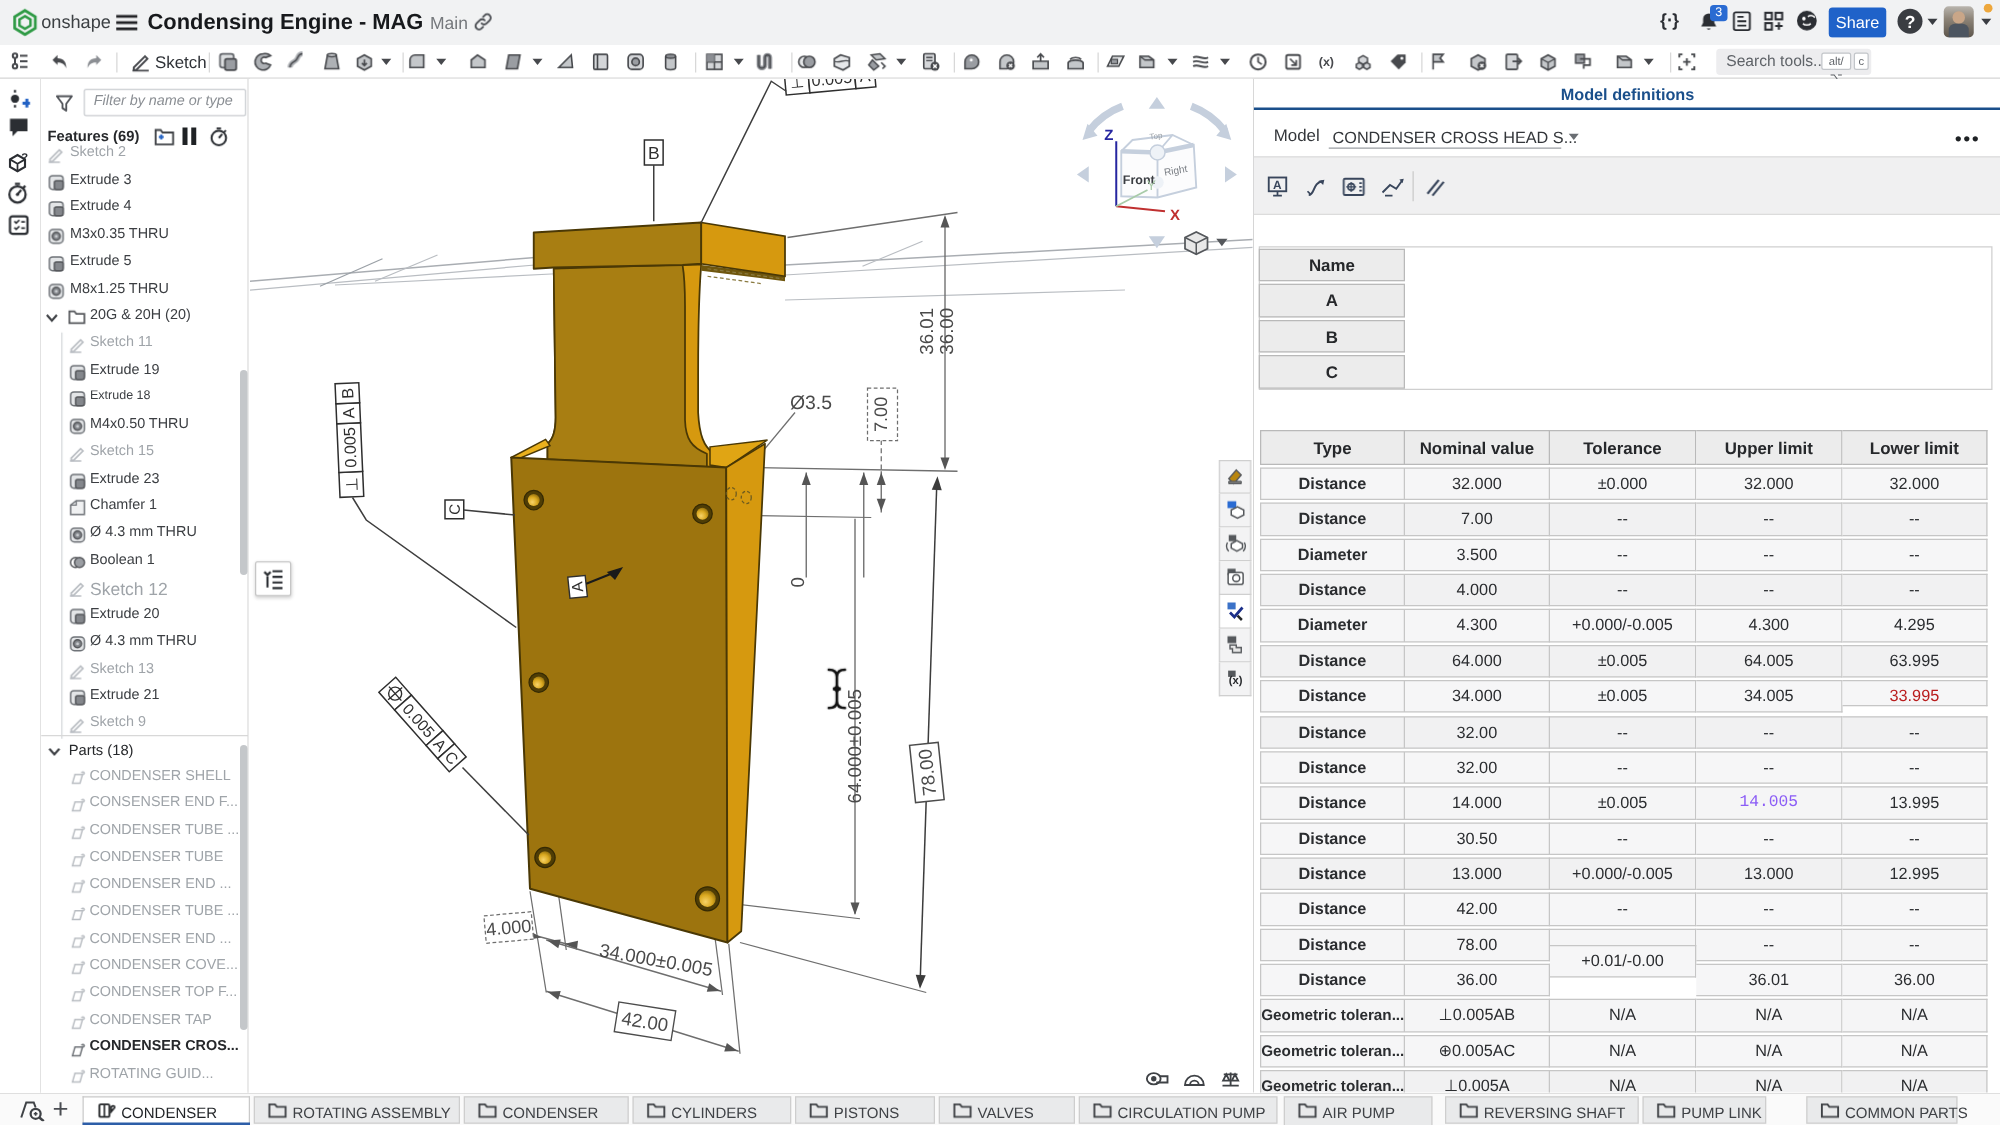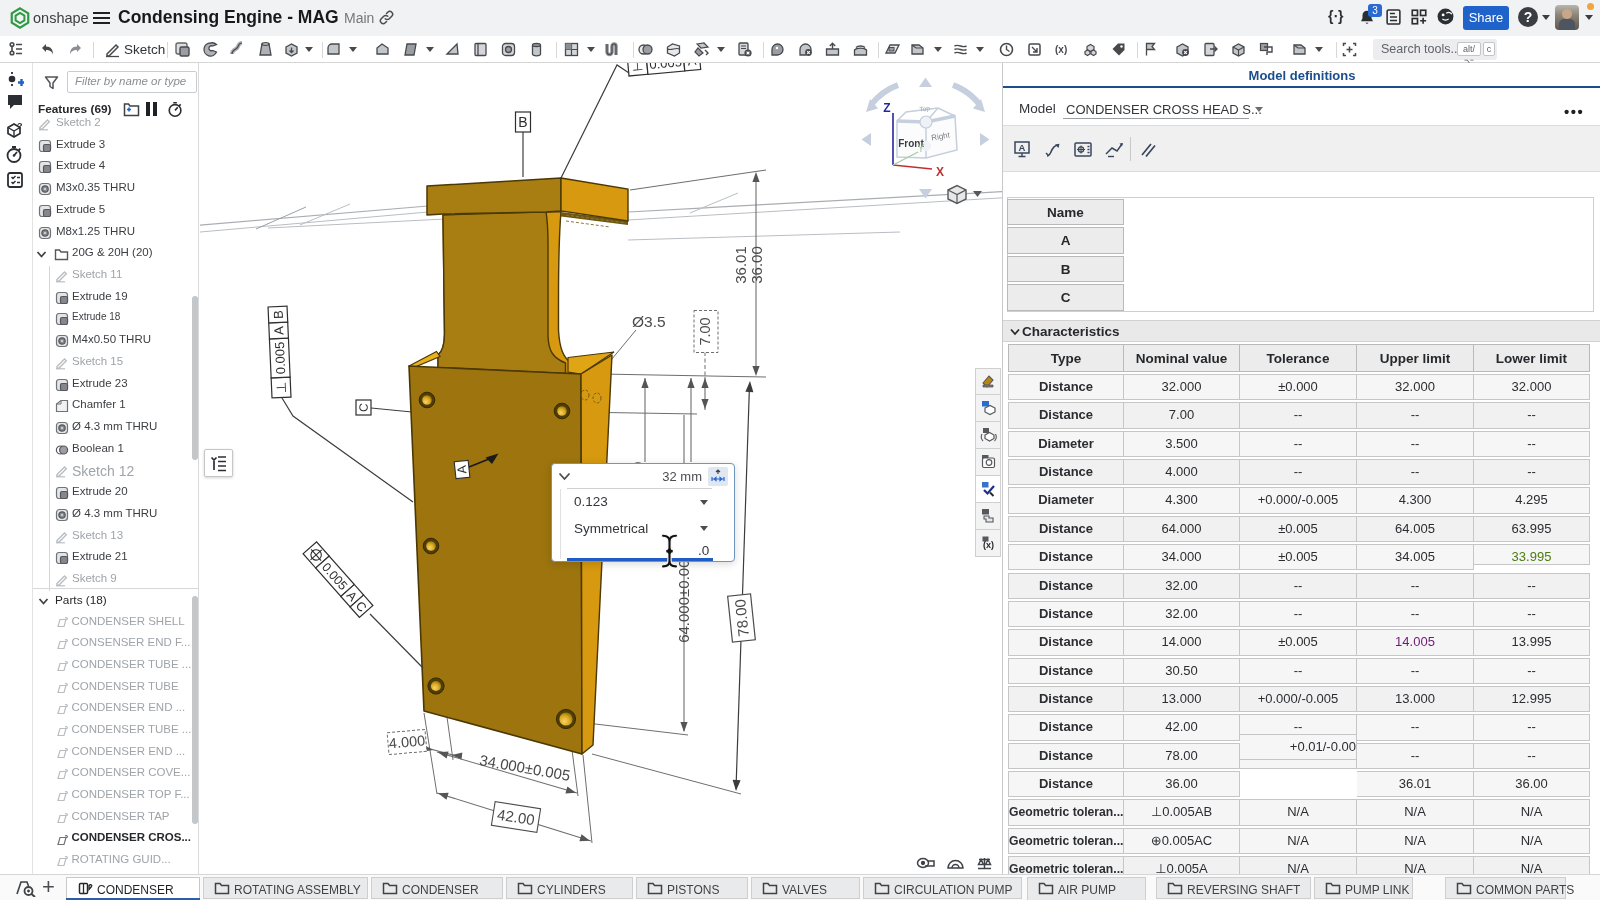--- a/index.html
+++ b/index.html
@@ -720,40 +720,20 @@
           <rect x="2" y="2" width="7" height="5.5" fill="#55585c"></rect>
           <path d="M4 9h5v2h4v4H6v-3H4z" fill="#e7e7e7" stroke="#55585c" stroke-width="1.1"></path>
         </svg></div>
     </div>
 <div class="abs" style="left:775px;top:467px;width:26px;height:27px;background:#f3f3f4;border:1px solid #cfcfcf;border-top-width:0px;">
       <div style="position:absolute;left:4px;top:4px;"><svg width="17" height="17" viewBox="0 0 17 17">
           <rect x="2.5" y="2.5" width="6" height="5" fill="#55585c"></rect>
           <text x="3" y="13.5" font-size="9" font-weight="bold" fill="#26282b" font-family="Liberation Sans">(x)</text>
         </svg></div>
     </div>
-<div class="abs" style="left:351px;top:400px;width:184px;height:99px;background:#fff;border:1.5px solid #6f94bd;border-radius:4px;box-shadow:0 2px 8px rgba(0,0,0,0.15);">
-  <svg style="position:absolute;left:6px;top:8px" width="13" height="9" viewBox="0 0 13 9">
-        <path d="M1.5 1.5 6.5 7 11.5 1.5" fill="none" stroke="#4a4d52" stroke-width="1.8"></path>
-      </svg>
-  <div style="position:absolute;right:32px;top:5px;font-size:13px;color:#4a4d52;">32 mm</div>
-  <div style="position:absolute;right:6px;top:3px;width:20px;height:19px;background:#dfe7f2;border-radius:2px;">
-        <svg style="position:absolute;left:2px;top:2px" width="16" height="15" viewBox="0 0 16 15">
-          <path d="M8 1v4M6 3l2-2 2 2" stroke="#444" stroke-width="1.2" fill="none"></path>
-          <path d="M2 10h12M2 8v4M14 8v4M4 10l2-1.6v3.2zM12 10l-2-1.6v3.2z" stroke="#2a6bd2" stroke-width="1.2" fill="#2a6bd2"></path>
-        </svg>
-      </div>
-  <div style="position:absolute;left:15px;top:24px;width:145px;height:1px;background:#d0d0d0;"></div>
-  <div style="position:absolute;left:8px;top:25px;width:1px;height:70px;background:#e0e0e0;"></div>
-  <div style="position:absolute;left:22px;top:30px;font-size:13.5px;color:#33363a;">0.123</div>
-  <div style="position:absolute;left:148px;top:36px;width:0;height:0;border-left:4.5px solid transparent;border-right:4.5px solid transparent;border-top:5.5px solid #4a4d52;"></div>
-  <div style="position:absolute;left:22px;top:57px;font-size:13.5px;color:#33363a;">Symmetrical</div>
-  <div style="position:absolute;left:148px;top:62px;width:0;height:0;border-left:4.5px solid transparent;border-right:4.5px solid transparent;border-top:5.5px solid #4a4d52;"></div>
-  <div style="position:absolute;left:146px;top:79px;font-size:13.5px;color:#33363a;">.0</div>
-  <div style="position:absolute;left:15px;top:94px;width:146px;height:2.5px;background:#1f5dc4;"></div>
-</div>
 <svg class="abs" style="left:455px;top:468px" width="29" height="37" viewBox="0 0 36 44">
       <g stroke="#f5f5f5" stroke-width="5.5" fill="none" stroke-linecap="round">
         <path d="M10 5c4 0 8 1.5 8 7v8c0 3 1.5 4 4 4-2.5 0-4 1-4 4v8c0 5.5-4 7-8 7M26 5c-4 0-8 1.5-8 7v8c0 3-1.5 4-4 4 2.5 0 4 1 4 4v8c0 5.5 4 7 8 7"></path>
       </g>
       <g stroke="#111" stroke-width="2.6" fill="none" stroke-linecap="round">
         <path d="M10 5c4 0 8 1.5 8 7v8c0 3 1.5 4 4 4-2.5 0-4 1-4 4v8c0 5.5-4 7-8 7M26 5c-4 0-8 1.5-8 7v8c0 3-1.5 4-4 4 2.5 0 4 1 4 4v8c0 5.5 4 7 8 7"></path>
       </g>
     </svg>
 </div>
 <div id="rightpanel" style="overflow:hidden;">
@@ -790,26 +770,20 @@
     </svg>
   <div class="abs" style="left:127px;top:74px;width:1px;height:24px;background:#c9c9c9;"></div>
   <svg class="abs" style="left:135px;top:77px" width="19" height="19" viewBox="0 0 19 19">
       <path d="M4 15 13 4M8 16.5 17 5.5" stroke="#39465c" stroke-width="1.7"></path>
     </svg>
   <div class="abs" style="left:4px;top:134px;width:587px;height:115px;border:1px solid #cfcfcf;background:#fff;"></div>
   <div class="abs" style="left:4px;top:136.0px;width:117px;height:26.4px;background:#ececec;border:1px solid #b9b9b9;font-size:13.5px;font-weight:bold;color:#26282b;text-align:center;line-height:25px;">Name</div>
   <div class="abs" style="left:4px;top:164.4px;width:117px;height:26.4px;background:#ececec;border:1px solid #b9b9b9;font-size:13.5px;font-weight:bold;color:#26282b;text-align:center;line-height:25px;">A</div>
   <div class="abs" style="left:4px;top:192.8px;width:117px;height:26.4px;background:#ececec;border:1px solid #b9b9b9;font-size:13.5px;font-weight:bold;color:#26282b;text-align:center;line-height:25px;">B</div>
   <div class="abs" style="left:4px;top:221.2px;width:117px;height:26.4px;background:#ececec;border:1px solid #b9b9b9;font-size:13.5px;font-weight:bold;color:#26282b;text-align:center;line-height:25px;">C</div>
-  <div class="abs" style="left:0;top:257px;width:598px;height:22px;background:#e9e9ea;border-top:1px solid #d2d2d2;border-bottom:1px solid #d2d2d2;">
-      <svg style="position:absolute;left:7px;top:7px" width="10" height="8" viewBox="0 0 10 8">
-        <path d="M1 1.5 5 6 9 1.5" fill="none" stroke="#26282b" stroke-width="1.8"></path>
-      </svg>
-      <span style="position:absolute;left:19px;top:3px;font-size:13.5px;font-weight:bold;color:#26282b;">Characteristics</span>
-    </div>
   <div class="abs" style="left:5px;top:281px;width:116px;height:28px;background:#ececec;border:1px solid #b9b9b9;border-left-width:1px;font-size:13.5px;font-weight:bold;color:#26282b;text-align:center;line-height:27px;">Type</div>
   <div class="abs" style="left:121px;top:281px;width:116px;height:28px;background:#ececec;border:1px solid #b9b9b9;border-left-width:0px;font-size:13.5px;font-weight:bold;color:#26282b;text-align:center;line-height:27px;">Nominal value</div>
   <div class="abs" style="left:237px;top:281px;width:117px;height:28px;background:#ececec;border:1px solid #b9b9b9;border-left-width:0px;font-size:13.5px;font-weight:bold;color:#26282b;text-align:center;line-height:27px;">Tolerance</div>
   <div class="abs" style="left:354px;top:281px;width:117px;height:28px;background:#ececec;border:1px solid #b9b9b9;border-left-width:0px;font-size:13.5px;font-weight:bold;color:#26282b;text-align:center;line-height:27px;">Upper limit</div>
   <div class="abs" style="left:471px;top:281px;width:116px;height:28px;background:#ececec;border:1px solid #b9b9b9;border-left-width:0px;font-size:13.5px;font-weight:bold;color:#26282b;text-align:center;line-height:27px;">Lower limit</div>
   <div class="abs" style="left:5px;top:311.0px;width:116px;height:26.35px;background:#f6f6f7;border:1px solid #c6c6c6;border-left-width:1px;font-size:13px;font-weight:bold;color:#2b2d30;text-align:center;line-height:24.35px;white-space:nowrap;overflow:hidden;">Distance</div>
   <div class="abs" style="left:121px;top:311.0px;width:116px;height:26.35px;background:#f6f6f7;border:1px solid #c6c6c6;border-left-width:0px;font-size:13px;font-weight:normal;color:#2b2d30;text-align:center;line-height:24.35px;white-space:nowrap;overflow:hidden;">32.000</div>
   <div class="abs" style="left:237px;top:311.0px;width:117px;height:26.35px;background:#f6f6f7;border:1px solid #c6c6c6;border-left-width:0px;font-size:13px;font-weight:normal;color:#2b2d30;text-align:center;line-height:24.35px;white-space:nowrap;overflow:hidden;">±0.000</div>
   <div class="abs" style="left:354px;top:311.0px;width:117px;height:26.35px;background:#f6f6f7;border:1px solid #c6c6c6;border-left-width:0px;font-size:13px;font-weight:normal;color:#2b2d30;text-align:center;line-height:24.35px;white-space:nowrap;overflow:hidden;">32.000</div>
   <div class="abs" style="left:471px;top:311.0px;width:116px;height:26.35px;background:#f6f6f7;border:1px solid #c6c6c6;border-left-width:0px;font-size:13px;font-weight:normal;color:#2b2d30;text-align:center;line-height:24.35px;white-space:nowrap;overflow:hidden;">32.000</div>
@@ -835,35 +809,35 @@
   <div class="abs" style="left:471px;top:424.4px;width:116px;height:26.35px;background:#f6f6f7;border:1px solid #c6c6c6;border-left-width:0px;font-size:13px;font-weight:normal;color:#2b2d30;text-align:center;line-height:24.35px;white-space:nowrap;overflow:hidden;">4.295</div>
   <div class="abs" style="left:5px;top:452.8px;width:116px;height:26.35px;background:#f1f1f2;border:1px solid #c6c6c6;border-left-width:1px;font-size:13px;font-weight:bold;color:#2b2d30;text-align:center;line-height:24.35px;white-space:nowrap;overflow:hidden;">Distance</div>
   <div class="abs" style="left:121px;top:452.8px;width:116px;height:26.35px;background:#f1f1f2;border:1px solid #c6c6c6;border-left-width:0px;font-size:13px;font-weight:normal;color:#2b2d30;text-align:center;line-height:24.35px;white-space:nowrap;overflow:hidden;">64.000</div>
   <div class="abs" style="left:237px;top:452.8px;width:117px;height:26.35px;background:#f1f1f2;border:1px solid #c6c6c6;border-left-width:0px;font-size:13px;font-weight:normal;color:#2b2d30;text-align:center;line-height:24.35px;white-space:nowrap;overflow:hidden;">±0.005</div>
   <div class="abs" style="left:354px;top:452.8px;width:117px;height:26.35px;background:#f1f1f2;border:1px solid #c6c6c6;border-left-width:0px;font-size:13px;font-weight:normal;color:#2b2d30;text-align:center;line-height:24.35px;white-space:nowrap;overflow:hidden;">64.005</div>
   <div class="abs" style="left:471px;top:452.8px;width:116px;height:26.35px;background:#f1f1f2;border:1px solid #c6c6c6;border-left-width:0px;font-size:13px;font-weight:normal;color:#2b2d30;text-align:center;line-height:24.35px;white-space:nowrap;overflow:hidden;">63.995</div>
   <div class="abs" style="left:5px;top:481.1px;width:116px;height:26.35px;background:#f6f6f7;border:1px solid #c6c6c6;border-left-width:1px;font-size:13px;font-weight:bold;color:#2b2d30;text-align:center;line-height:24.35px;white-space:nowrap;overflow:hidden;">Distance</div>
   <div class="abs" style="left:121px;top:481.1px;width:116px;height:26.35px;background:#f6f6f7;border:1px solid #c6c6c6;border-left-width:0px;font-size:13px;font-weight:normal;color:#2b2d30;text-align:center;line-height:24.35px;white-space:nowrap;overflow:hidden;">34.000</div>
   <div class="abs" style="left:237px;top:481.1px;width:117px;height:26.35px;background:#f6f6f7;border:1px solid #c6c6c6;border-left-width:0px;font-size:13px;font-weight:normal;color:#2b2d30;text-align:center;line-height:24.35px;white-space:nowrap;overflow:hidden;">±0.005</div>
   <div class="abs" style="left:354px;top:481.1px;width:117px;height:26.35px;background:#f6f6f7;border:1px solid #c6c6c6;border-left-width:0px;font-size:13px;font-weight:normal;color:#2b2d30;text-align:center;line-height:24.35px;white-space:nowrap;overflow:hidden;">34.005</div>
-  <div class="abs" style="left:471px;top:481.1px;width:116px;height:21px;background:#f6f6f7;border:1px solid #c6c6c6;border-left-width:0px;font-size:13px;font-weight:normal;color:#4d7c0f;text-align:center;line-height:24.35px;white-space:nowrap;overflow:hidden;">33.995</div>
+  <div class="abs" style="left:471px;top:481.1px;width:116px;height:21px;background:#f6f6f7;border:1px solid #c6c6c6;border-left-width:0px;font-size:13px;font-weight:normal;color:#b91c1c;text-align:center;line-height:24.35px;white-space:nowrap;overflow:hidden;">33.995</div>
   <div class="abs" style="left:5px;top:509.5px;width:116px;height:26.35px;background:#f1f1f2;border:1px solid #c6c6c6;border-left-width:1px;font-size:13px;font-weight:bold;color:#2b2d30;text-align:center;line-height:24.35px;white-space:nowrap;overflow:hidden;">Distance</div>
   <div class="abs" style="left:121px;top:509.5px;width:116px;height:26.35px;background:#f1f1f2;border:1px solid #c6c6c6;border-left-width:0px;font-size:13px;font-weight:normal;color:#2b2d30;text-align:center;line-height:24.35px;white-space:nowrap;overflow:hidden;">32.00</div>
   <div class="abs" style="left:237px;top:509.5px;width:117px;height:26.35px;background:#f1f1f2;border:1px solid #c6c6c6;border-left-width:0px;font-size:13px;font-weight:normal;color:#2b2d30;text-align:center;line-height:24.35px;white-space:nowrap;overflow:hidden;">--</div>
   <div class="abs" style="left:354px;top:509.5px;width:117px;height:26.35px;background:#f1f1f2;border:1px solid #c6c6c6;border-left-width:0px;font-size:13px;font-weight:normal;color:#2b2d30;text-align:center;line-height:24.35px;white-space:nowrap;overflow:hidden;">--</div>
   <div class="abs" style="left:471px;top:509.5px;width:116px;height:26.35px;background:#f1f1f2;border:1px solid #c6c6c6;border-left-width:0px;font-size:13px;font-weight:normal;color:#2b2d30;text-align:center;line-height:24.35px;white-space:nowrap;overflow:hidden;">--</div>
   <div class="abs" style="left:5px;top:537.8px;width:116px;height:26.35px;background:#f6f6f7;border:1px solid #c6c6c6;border-left-width:1px;font-size:13px;font-weight:bold;color:#2b2d30;text-align:center;line-height:24.35px;white-space:nowrap;overflow:hidden;">Distance</div>
   <div class="abs" style="left:121px;top:537.8px;width:116px;height:26.35px;background:#f6f6f7;border:1px solid #c6c6c6;border-left-width:0px;font-size:13px;font-weight:normal;color:#2b2d30;text-align:center;line-height:24.35px;white-space:nowrap;overflow:hidden;">32.00</div>
   <div class="abs" style="left:237px;top:537.8px;width:117px;height:26.35px;background:#f6f6f7;border:1px solid #c6c6c6;border-left-width:0px;font-size:13px;font-weight:normal;color:#2b2d30;text-align:center;line-height:24.35px;white-space:nowrap;overflow:hidden;">--</div>
   <div class="abs" style="left:354px;top:537.8px;width:117px;height:26.35px;background:#f6f6f7;border:1px solid #c6c6c6;border-left-width:0px;font-size:13px;font-weight:normal;color:#2b2d30;text-align:center;line-height:24.35px;white-space:nowrap;overflow:hidden;">--</div>
   <div class="abs" style="left:471px;top:537.8px;width:116px;height:26.35px;background:#f6f6f7;border:1px solid #c6c6c6;border-left-width:0px;font-size:13px;font-weight:normal;color:#2b2d30;text-align:center;line-height:24.35px;white-space:nowrap;overflow:hidden;">--</div>
   <div class="abs" style="left:5px;top:566.2px;width:116px;height:26.35px;background:#f5f5f6;border:1px solid #c6c6c6;border-left-width:1px;font-size:13px;font-weight:bold;color:#2b2d30;text-align:center;line-height:24.35px;white-space:nowrap;overflow:hidden;">Distance</div>
   <div class="abs" style="left:121px;top:566.2px;width:116px;height:26.35px;background:#f5f5f6;border:1px solid #c6c6c6;border-left-width:0px;font-size:13px;font-weight:normal;color:#2b2d30;text-align:center;line-height:24.35px;white-space:nowrap;overflow:hidden;">14.000</div>
   <div class="abs" style="left:237px;top:566.2px;width:117px;height:26.35px;background:#f5f5f6;border:1px solid #c6c6c6;border-left-width:0px;font-size:13px;font-weight:normal;color:#2b2d30;text-align:center;line-height:24.35px;white-space:nowrap;overflow:hidden;">±0.005</div>
-  <div class="abs" style="left:354px;top:566.2px;width:117px;height:26.35px;background:#f5f5f6;border:1px solid #c6c6c6;border-left-width:0px;font-size:13px;font-weight:normal;color:#701a75;text-align:center;line-height:24.35px;white-space:nowrap;overflow:hidden;">14.005</div>
+  <div class="abs" style="left:354px;top:566.2px;width:117px;height:26.35px;background:#f5f5f6;border:1px solid #c6c6c6;border-left-width:0px;font-size:13px;font-weight:normal;color:#8b5cf6;text-align:center;line-height:24.35px;white-space:nowrap;overflow:hidden;font-family:Liberation Mono, monospace;">14.005</div>
   <div class="abs" style="left:471px;top:566.2px;width:116px;height:26.35px;background:#f5f5f6;border:1px solid #c6c6c6;border-left-width:0px;font-size:13px;font-weight:normal;color:#2b2d30;text-align:center;line-height:24.35px;white-space:nowrap;overflow:hidden;">13.995</div>
   <div class="abs" style="left:5px;top:594.5px;width:116px;height:26.35px;background:#f6f6f7;border:1px solid #c6c6c6;border-left-width:1px;font-size:13px;font-weight:bold;color:#2b2d30;text-align:center;line-height:24.35px;white-space:nowrap;overflow:hidden;">Distance</div>
   <div class="abs" style="left:121px;top:594.5px;width:116px;height:26.35px;background:#f6f6f7;border:1px solid #c6c6c6;border-left-width:0px;font-size:13px;font-weight:normal;color:#2b2d30;text-align:center;line-height:24.35px;white-space:nowrap;overflow:hidden;">30.50</div>
   <div class="abs" style="left:237px;top:594.5px;width:117px;height:26.35px;background:#f6f6f7;border:1px solid #c6c6c6;border-left-width:0px;font-size:13px;font-weight:normal;color:#2b2d30;text-align:center;line-height:24.35px;white-space:nowrap;overflow:hidden;">--</div>
   <div class="abs" style="left:354px;top:594.5px;width:117px;height:26.35px;background:#f6f6f7;border:1px solid #c6c6c6;border-left-width:0px;font-size:13px;font-weight:normal;color:#2b2d30;text-align:center;line-height:24.35px;white-space:nowrap;overflow:hidden;">--</div>
   <div class="abs" style="left:471px;top:594.5px;width:116px;height:26.35px;background:#f6f6f7;border:1px solid #c6c6c6;border-left-width:0px;font-size:13px;font-weight:normal;color:#2b2d30;text-align:center;line-height:24.35px;white-space:nowrap;overflow:hidden;">--</div>
   <div class="abs" style="left:5px;top:622.9px;width:116px;height:26.35px;background:#f1f1f2;border:1px solid #c6c6c6;border-left-width:1px;font-size:13px;font-weight:bold;color:#2b2d30;text-align:center;line-height:24.35px;white-space:nowrap;overflow:hidden;">Distance</div>
   <div class="abs" style="left:121px;top:622.9px;width:116px;height:26.35px;background:#f1f1f2;border:1px solid #c6c6c6;border-left-width:0px;font-size:13px;font-weight:normal;color:#2b2d30;text-align:center;line-height:24.35px;white-space:nowrap;overflow:hidden;">13.000</div>
   <div class="abs" style="left:237px;top:622.9px;width:117px;height:26.35px;background:#f1f1f2;border:1px solid #c6c6c6;border-left-width:0px;font-size:13px;font-weight:normal;color:#2b2d30;text-align:center;line-height:24.35px;white-space:nowrap;overflow:hidden;">+0.000/-0.005</div>
   <div class="abs" style="left:354px;top:622.9px;width:117px;height:26.35px;background:#f1f1f2;border:1px solid #c6c6c6;border-left-width:0px;font-size:13px;font-weight:normal;color:#2b2d30;text-align:center;line-height:24.35px;white-space:nowrap;overflow:hidden;">13.000</div>
@@ -873,21 +847,21 @@
   <div class="abs" style="left:237px;top:651.2px;width:117px;height:26.35px;background:#f6f6f7;border:1px solid #c6c6c6;border-left-width:0px;font-size:13px;font-weight:normal;color:#2b2d30;text-align:center;line-height:24.35px;white-space:nowrap;overflow:hidden;">--</div>
   <div class="abs" style="left:354px;top:651.2px;width:117px;height:26.35px;background:#f6f6f7;border:1px solid #c6c6c6;border-left-width:0px;font-size:13px;font-weight:normal;color:#2b2d30;text-align:center;line-height:24.35px;white-space:nowrap;overflow:hidden;">--</div>
   <div class="abs" style="left:471px;top:651.2px;width:116px;height:26.35px;background:#f6f6f7;border:1px solid #c6c6c6;border-left-width:0px;font-size:13px;font-weight:normal;color:#2b2d30;text-align:center;line-height:24.35px;white-space:nowrap;overflow:hidden;">--</div>
   <div class="abs" style="left:5px;top:679.6px;width:116px;height:26.35px;background:#f5f5f6;border:1px solid #c6c6c6;border-left-width:1px;font-size:13px;font-weight:bold;color:#2b2d30;text-align:center;line-height:24.35px;white-space:nowrap;overflow:hidden;">Distance</div>
   <div class="abs" style="left:121px;top:679.6px;width:116px;height:26.35px;background:#f5f5f6;border:1px solid #c6c6c6;border-left-width:0px;font-size:13px;font-weight:normal;color:#2b2d30;text-align:center;line-height:24.35px;white-space:nowrap;overflow:hidden;">78.00</div>
   <div class="abs" style="left:237px;top:679.6px;width:117px;height:26.35px;background:#f5f5f6;border:1px solid #c6c6c6;border-left-width:0px;font-size:13px;font-weight:normal;color:#2b2d30;text-align:center;line-height:24.35px;white-space:nowrap;overflow:hidden;">--</div>
   <div class="abs" style="left:354px;top:679.6px;width:117px;height:26.35px;background:#f5f5f6;border:1px solid #c6c6c6;border-left-width:0px;font-size:13px;font-weight:normal;color:#2b2d30;text-align:center;line-height:24.35px;white-space:nowrap;overflow:hidden;">--</div>
   <div class="abs" style="left:471px;top:679.6px;width:116px;height:26.35px;background:#f5f5f6;border:1px solid #c6c6c6;border-left-width:0px;font-size:13px;font-weight:normal;color:#2b2d30;text-align:center;line-height:24.35px;white-space:nowrap;overflow:hidden;">--</div>
   <div class="abs" style="left:5px;top:707.9px;width:116px;height:26.35px;background:#f6f6f7;border:1px solid #c6c6c6;border-left-width:1px;font-size:13px;font-weight:bold;color:#2b2d30;text-align:center;line-height:24.35px;white-space:nowrap;overflow:hidden;">Distance</div>
   <div class="abs" style="left:121px;top:707.9px;width:116px;height:26.35px;background:#f6f6f7;border:1px solid #c6c6c6;border-left-width:0px;font-size:13px;font-weight:normal;color:#2b2d30;text-align:center;line-height:24.35px;white-space:nowrap;overflow:hidden;">36.00</div>
-  <div class="abs" style="left:237px;top:671px;width:117px;height:26.35px;background:#f6f6f7;border:1px solid #c6c6c6;border-left-width:0px;font-size:13px;font-weight:normal;color:#2b2d30;text-align:right;line-height:24.35px;white-space:nowrap;overflow:hidden;">+0.01/-0.00</div>
+  <div class="abs" style="left:237px;top:693px;width:117px;height:26.35px;background:#f6f6f7;border:1px solid #c6c6c6;border-left-width:0px;font-size:13px;font-weight:normal;color:#2b2d30;text-align:center;line-height:24.35px;white-space:nowrap;overflow:hidden;">+0.01/-0.00</div>
   <div class="abs" style="left:354px;top:707.9px;width:117px;height:26.35px;background:#f6f6f7;border:1px solid #c6c6c6;border-left-width:0px;font-size:13px;font-weight:normal;color:#2b2d30;text-align:center;line-height:24.35px;white-space:nowrap;overflow:hidden;">36.01</div>
   <div class="abs" style="left:471px;top:707.9px;width:116px;height:26.35px;background:#f6f6f7;border:1px solid #c6c6c6;border-left-width:0px;font-size:13px;font-weight:normal;color:#2b2d30;text-align:center;line-height:24.35px;white-space:nowrap;overflow:hidden;">36.00</div>
   <div class="abs" style="left:5px;top:736.3px;width:116px;height:26.35px;background:#f5f5f6;border:1px solid #c6c6c6;border-left-width:1px;font-size:12.2px;font-weight:bold;color:#2b2d30;text-align:center;line-height:24.35px;white-space:nowrap;overflow:hidden;">Geometric toleran...</div>
   <div class="abs" style="left:121px;top:736.3px;width:116px;height:26.35px;background:#f5f5f6;border:1px solid #c6c6c6;border-left-width:0px;font-size:13px;font-weight:normal;color:#2b2d30;text-align:center;line-height:24.35px;white-space:nowrap;overflow:hidden;">⊥0.005AB</div>
   <div class="abs" style="left:237px;top:736.3px;width:117px;height:26.35px;background:#f5f5f6;border:1px solid #c6c6c6;border-left-width:0px;font-size:13px;font-weight:normal;color:#2b2d30;text-align:center;line-height:24.35px;white-space:nowrap;overflow:hidden;">N/A</div>
   <div class="abs" style="left:354px;top:736.3px;width:117px;height:26.35px;background:#f5f5f6;border:1px solid #c6c6c6;border-left-width:0px;font-size:13px;font-weight:normal;color:#2b2d30;text-align:center;line-height:24.35px;white-space:nowrap;overflow:hidden;">N/A</div>
   <div class="abs" style="left:471px;top:736.3px;width:116px;height:26.35px;background:#f5f5f6;border:1px solid #c6c6c6;border-left-width:0px;font-size:13px;font-weight:normal;color:#2b2d30;text-align:center;line-height:24.35px;white-space:nowrap;overflow:hidden;">N/A</div>
   <div class="abs" style="left:5px;top:764.6px;width:116px;height:26.35px;background:#f6f6f7;border:1px solid #c6c6c6;border-left-width:1px;font-size:12.2px;font-weight:bold;color:#2b2d30;text-align:center;line-height:24.35px;white-space:nowrap;overflow:hidden;">Geometric toleran...</div>
   <div class="abs" style="left:121px;top:764.6px;width:116px;height:26.35px;background:#f6f6f7;border:1px solid #c6c6c6;border-left-width:0px;font-size:13px;font-weight:normal;color:#2b2d30;text-align:center;line-height:24.35px;white-space:nowrap;overflow:hidden;">⊕0.005AC</div>
   <div class="abs" style="left:237px;top:764.6px;width:117px;height:26.35px;background:#f6f6f7;border:1px solid #c6c6c6;border-left-width:0px;font-size:13px;font-weight:normal;color:#2b2d30;text-align:center;line-height:24.35px;white-space:nowrap;overflow:hidden;">N/A</div>

